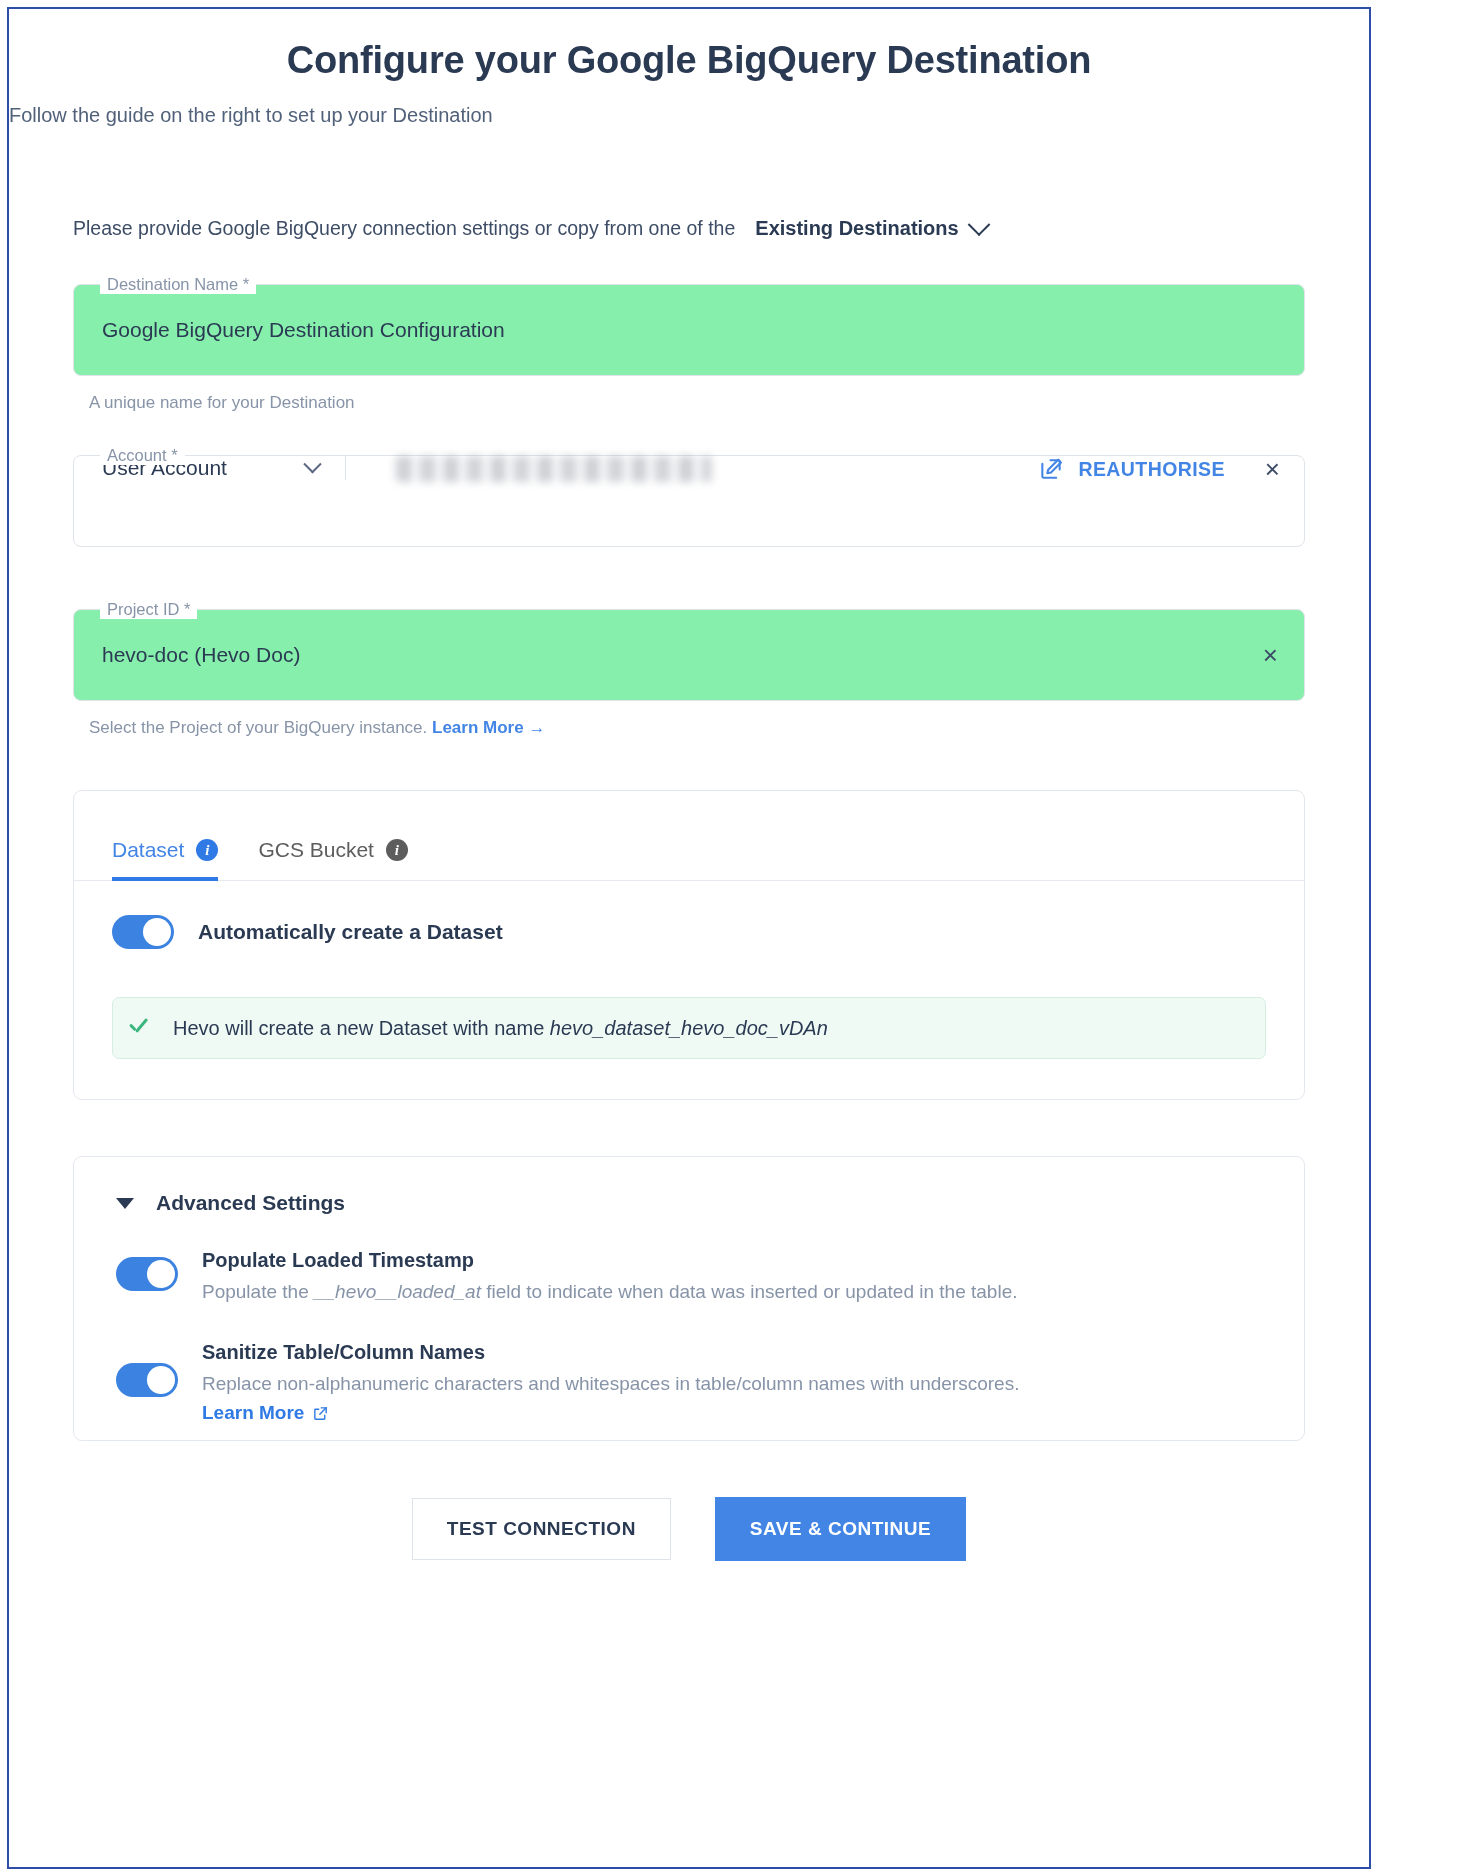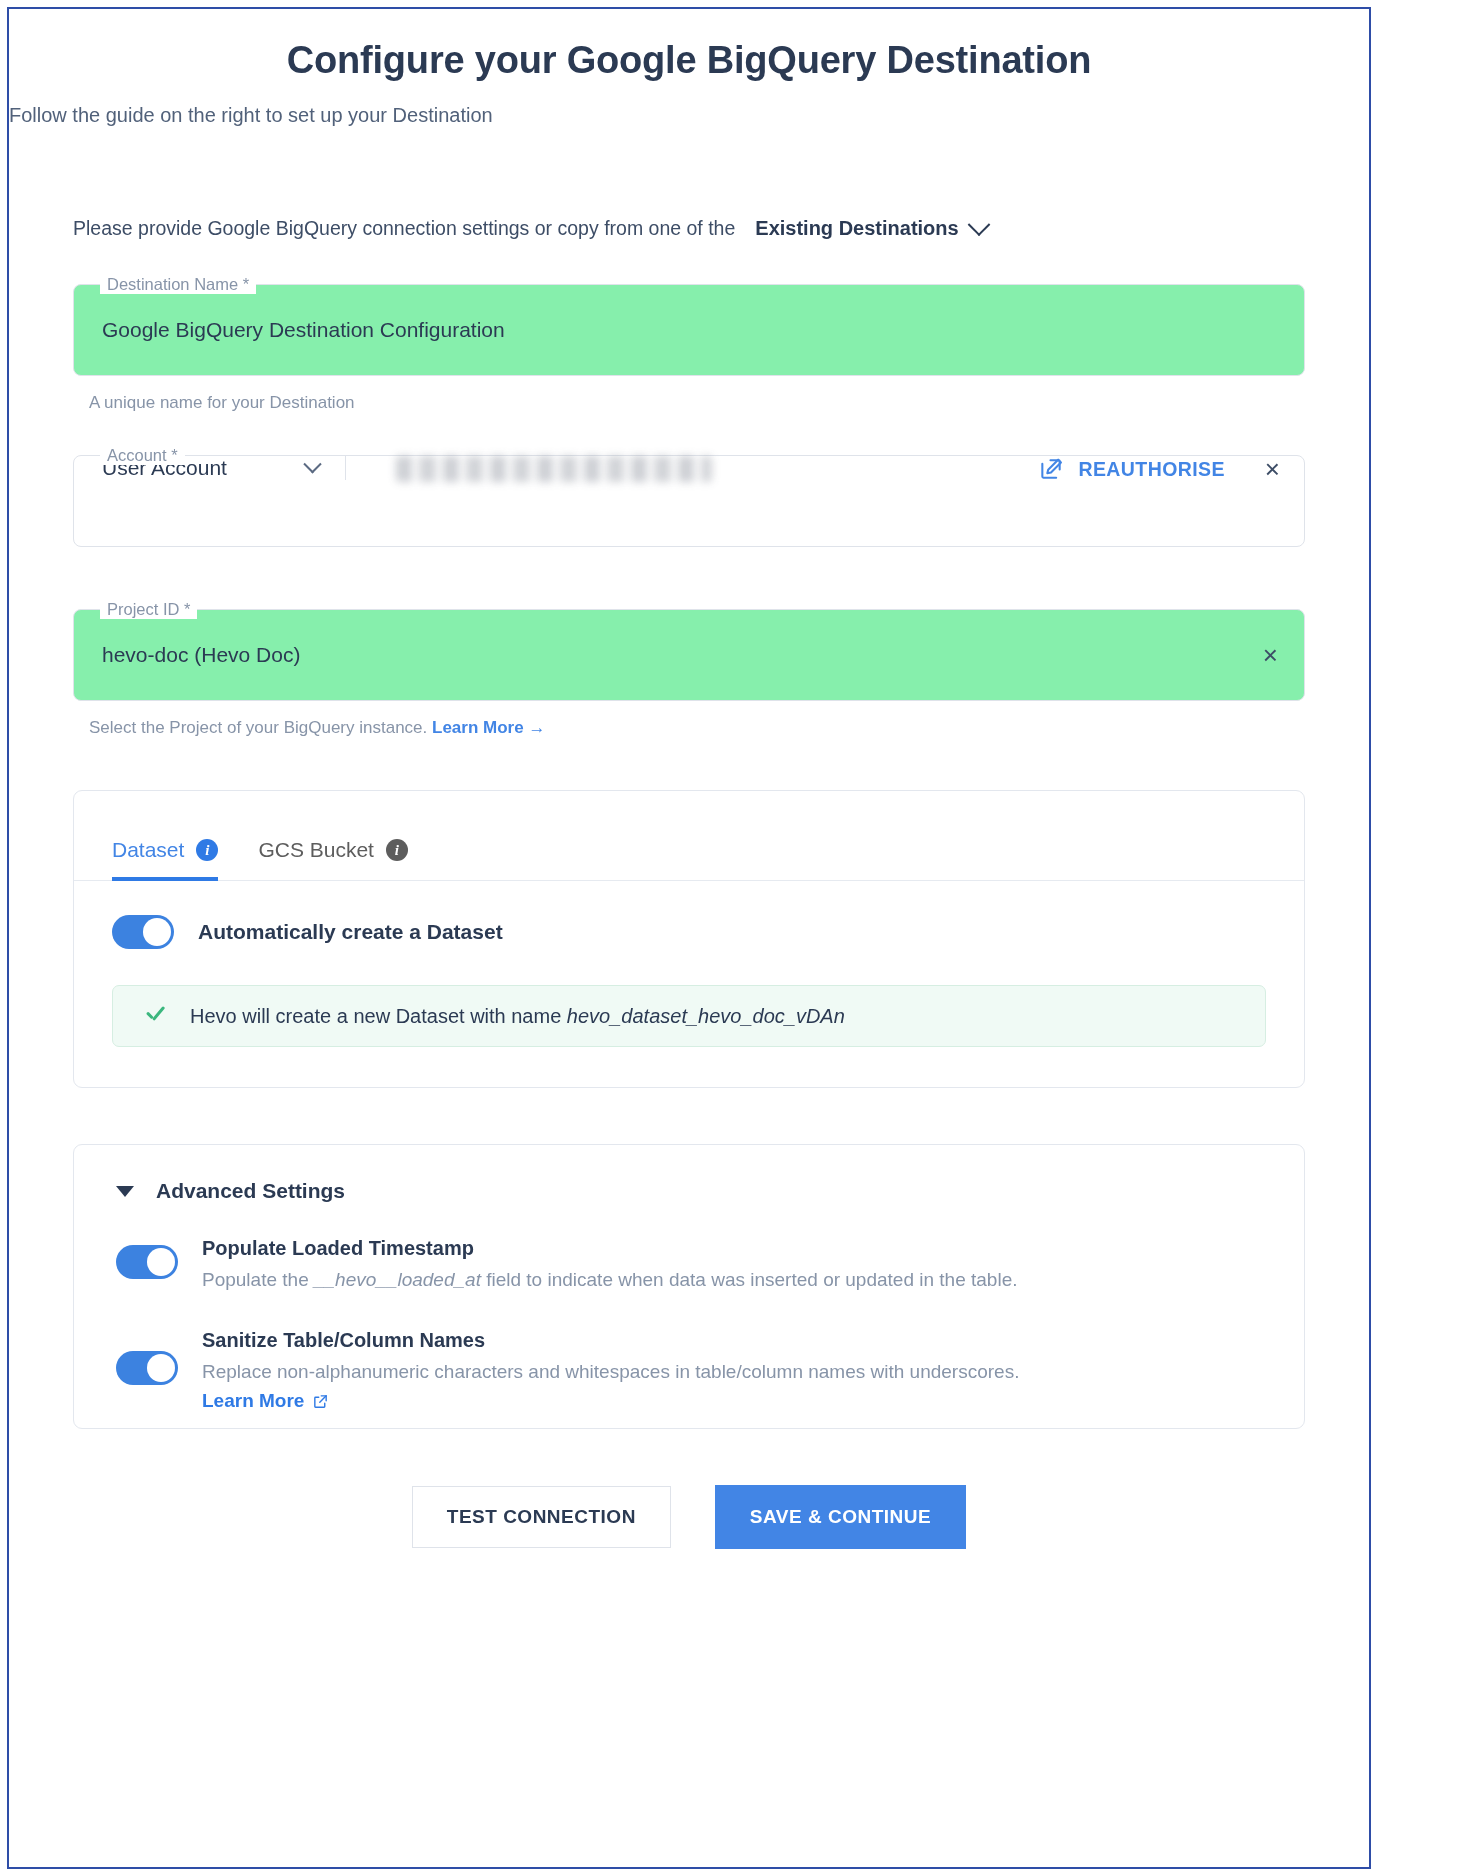--- a/index.html
+++ b/index.html
@@ -270,28 +270,28 @@
     gap: 24px;
   }
   .toggle-label {
     font-size: 21px;
     font-weight: bold;
     color: #2b3a53;
   }
 
   
   .success-banner {
-    margin-top: 36px;
+    margin-top: 48px;
     background: #f0faf5;
     border: 1px solid #d6eee2;
     border-radius: 7px;
     height: 62px;
     display: flex;
     align-items: center;
-    padding: 0 31px;
+    padding: 0 14px;
     gap: 22px;
   }
   .check {
     width: 24px; height: 24px;
     flex: 0 0 auto;
     position: relative;
   }
   .check::before {
     content: "";
     position: absolute;

